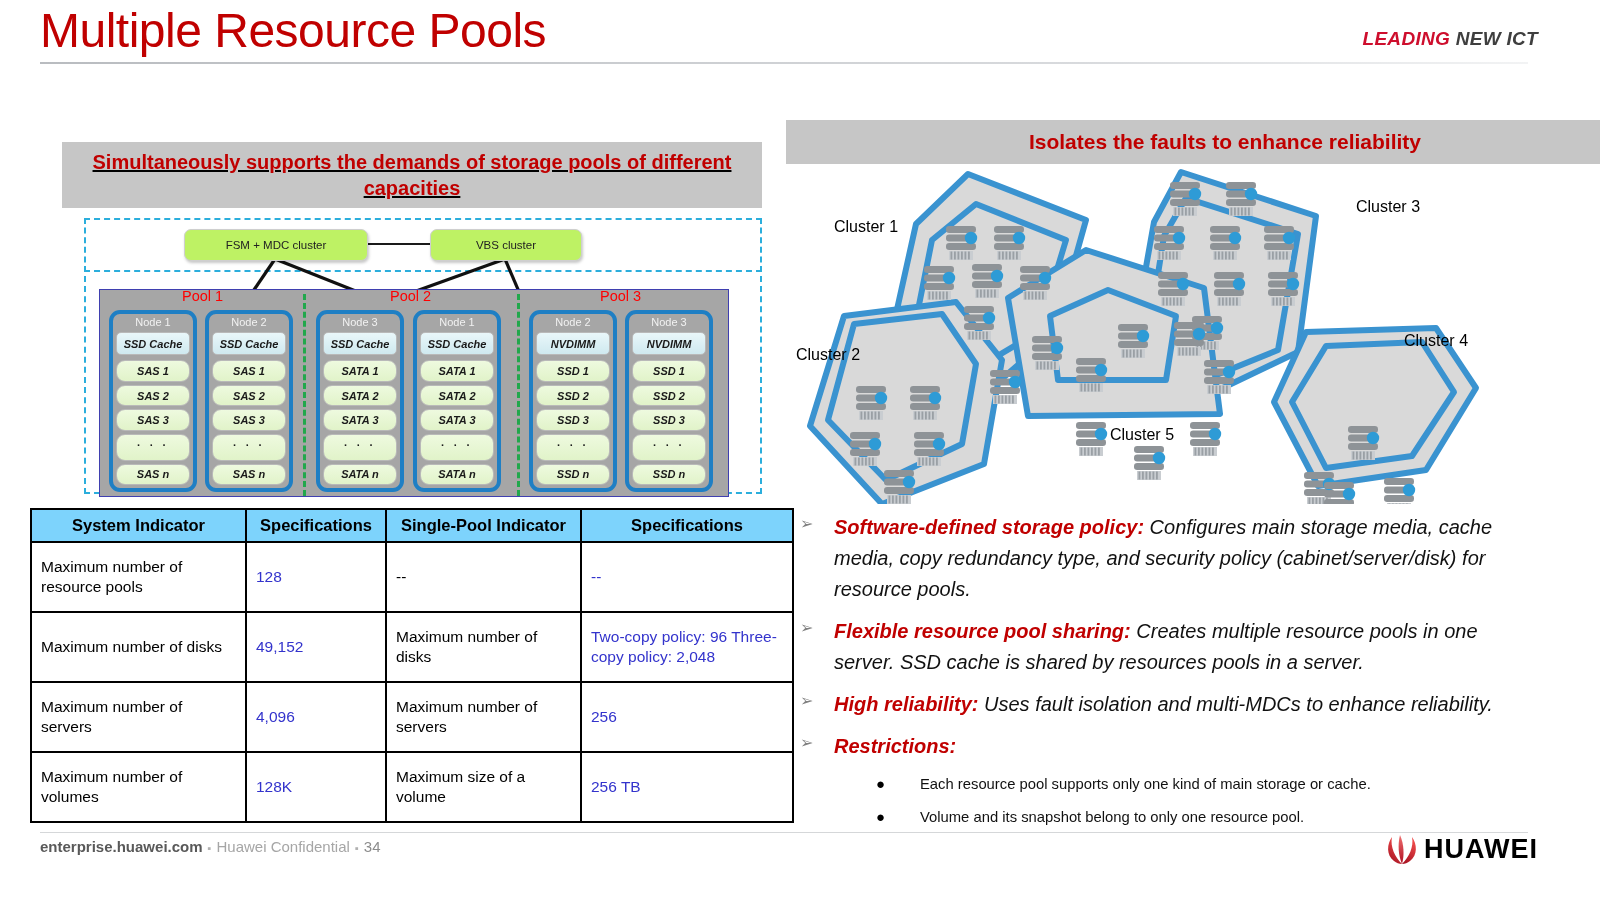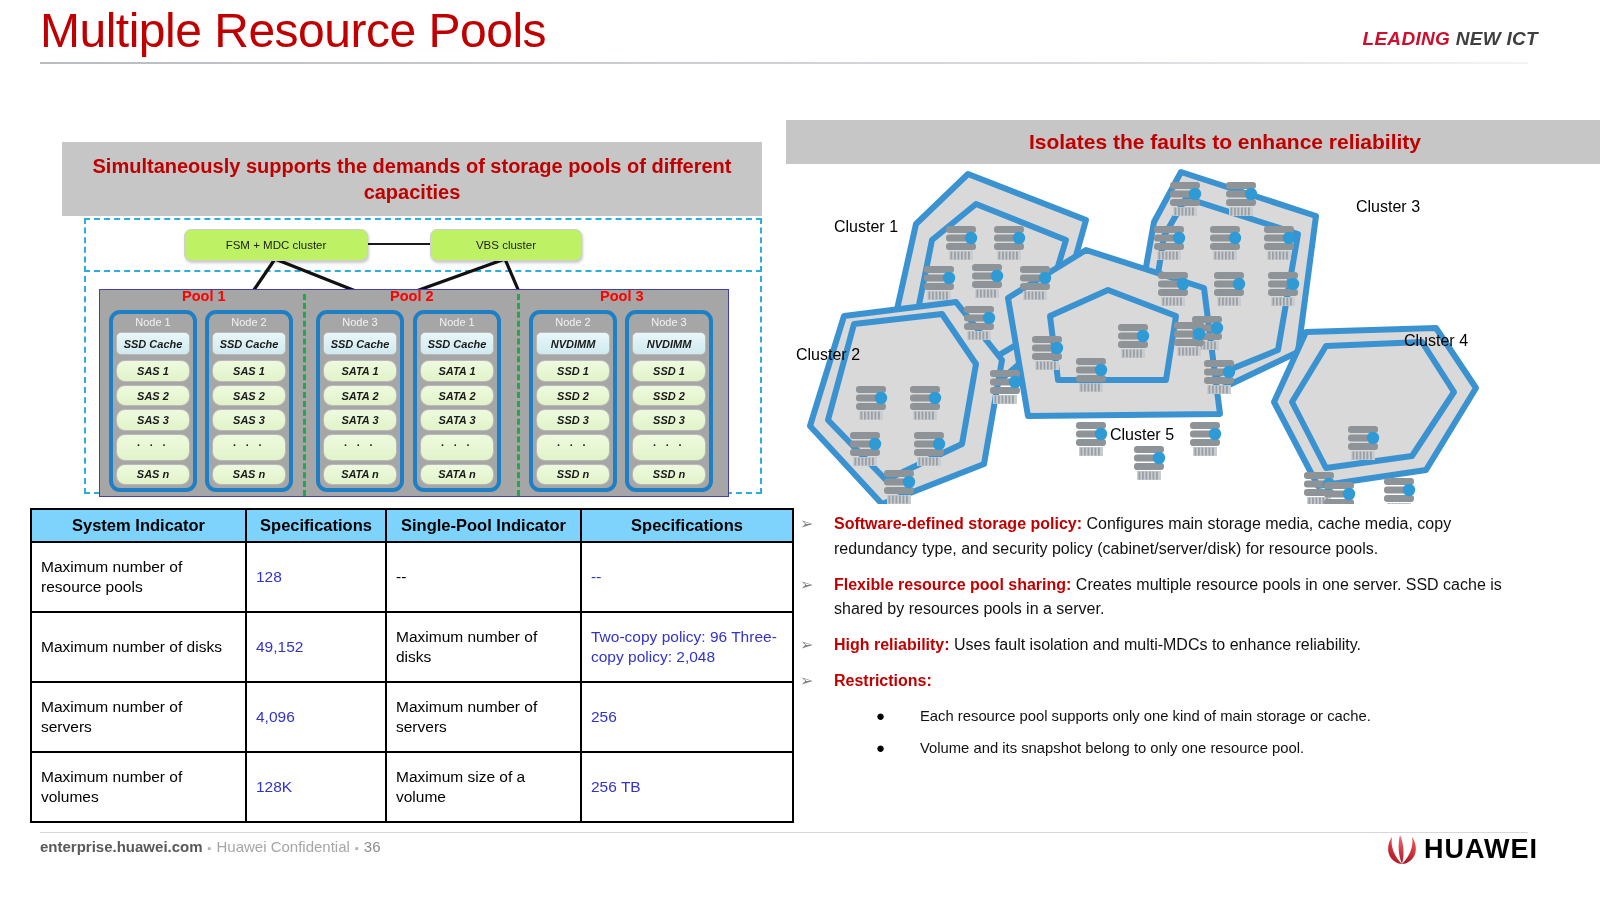--- a/index.html
+++ b/index.html
@@ -10,42 +10,42 @@
   #page-title{position:absolute;left:40px;top:6px;font-size:48px;font-weight:normal;
       color:#C00000;letter-spacing:-0.5px;line-height:1.05;white-space:nowrap;}
   #brand-tag{position:absolute;right:62px;top:28px;font-size:19px;font-weight:bold;
       font-style:italic;white-space:nowrap;letter-spacing:0.3px;}
   #brand-tag .lead{color:#CE0E2D;}
   #brand-tag .nict{color:#3F3F3F;}
   #header-rule{position:absolute;left:40px;top:62px;width:1488px;height:2px;
       background:linear-gradient(to right,#b9bcc0,#d8dadd 70%,#f2f3f4);}
 
   
-  #left-banner{position:absolute;left:62px;top:142px;width:700px;height:74px;
+  #left-banner{position:absolute;left:62px;top:142px;width:700px;height:66px;
       background:#C6C6C6;display:flex;align-items:center;justify-content:center;
-      text-align:center;}
+      text-align:center;text-decoration:underline;}
   #left-banner span{color:#C00000;font-size:20px;font-weight:bold;line-height:1.32;
       padding:0 12px;}
 
   
   #arch{position:absolute;left:62px;top:212px;width:700px;height:298px;}
   .dash-box{position:absolute;border:2.5px dashed #2BAEDC;box-sizing:border-box;}
   #dash-top{left:22px;top:6px;width:678px;height:54px;}
   #dash-bottom{left:22px;top:64px;width:678px;height:218px;border-top:none;}
   .cluster-chip{position:absolute;height:30px;background:#bef264;border:1px solid #cfcfcf;
       border-radius:7px;box-shadow:1px 2px 3px rgba(0,0,0,.22);
       display:flex;align-items:center;justify-content:center;font-size:11.5px;color:#222;}
   #chip-fsm{left:122px;top:17px;width:182px;}
   #chip-vbs{left:368px;top:17px;width:150px;}
   #arch svg{position:absolute;left:0;top:0;width:700px;height:298px;overflow:visible;}
 
   
   #pool-container{position:absolute;left:37px;top:77px;width:630px;height:208px;
       background:#A6A6A6;border:1.5px solid #3F3FB0;box-sizing:border-box;}
-  .pool-label{position:absolute;top:-2px;color:#FF0000;font-size:14.5px;font-weight:700;}
+  .pool-label{position:absolute;top:-2px;color:#FF0000;font-size:14.5px;font-weight:400;}
   .pool-sep{position:absolute;top:4px;width:0;height:202px;border-left:3px dashed #21A84C;}
   .node{position:absolute;top:20px;width:88px;height:182px;border:4px solid #1F7FC4;
       border-radius:11px;box-sizing:border-box;background:#A6A6A6;
       display:flex;flex-direction:column;align-items:center;padding-top:1px;}
   .node-title{color:#F2F2F2;font-size:11px;line-height:15px;margin-bottom:2px;}
   .cell{width:72px;height:20px;margin-bottom:3px;border:1px solid #b9b9b9;border-radius:5px;
       display:flex;align-items:center;justify-content:center;
       font-size:11px;font-style:italic;font-weight:bold;color:#1a1a1a;}
   .cell.cache{background:#D6EEF2;background:linear-gradient(#e9f7fa,#cfe9ef);height:22px;margin-bottom:5px;}
   .cell.disk{background:#E6F5D2;background:linear-gradient(#eefadf,#e1f3c9);border-radius:9px;}
@@ -68,21 +68,21 @@
 
   
   #cluster-map{position:absolute;left:786px;top:164px;width:742px;height:340px;}
   #cluster-map svg{position:absolute;left:0;top:0;}
   .cl-label{position:absolute;font-size:16px;color:#000;white-space:nowrap;}
 
   
   #bullets{position:absolute;left:800px;top:512px;width:730px;}
   .bullet{display:flex;margin-bottom:11px;}
   .bullet .marker{width:34px;flex:none;color:#808080;font-size:16px;line-height:1.55;}
-  .bullet .btext{font-size:16px;line-height:1.55;color:#111;}
+  .bullet .btext{font-size:20px;line-height:1.55;color:#111;font-style:italic;}
   .bullet .bhead{color:#C00000;font-weight:bold;}
   .subbullet{display:flex;margin:0 0 10px 76px;}
   .subbullet .marker{width:44px;flex:none;color:#000;font-size:15px;line-height:1.5;}
   .subbullet .btext{font-size:14.8px;line-height:1.5;color:#111;}
 
   
   #footer-rule{position:absolute;left:40px;top:832px;width:1488px;height:1px;background:#d5d7d9;}
   #footer{position:absolute;left:40px;top:838px;font-size:15px;white-space:nowrap;}
   #footer .site{color:#595959;font-weight:bold;}
   #footer .sep{color:#b0b0b0;padding:0 5px;font-size:11px;}
@@ -342,21 +342,21 @@
     <span class="btext">Each resource pool supports only one kind of main storage or cache.</span>
   </div>
   <div class="subbullet">
     <span class="marker">●</span>
     <span class="btext">Volume and its snapshot belong to only one resource pool.</span>
   </div>
 </div>
 
 <div id="footer-rule"></div>
 <div id="footer">
-  <span class="site">enterprise.huawei.com</span><span class="sep">▪</span><span class="conf">Huawei Confidential</span><span class="sep">▪</span><span class="pg">36</span>
+  <span class="site">enterprise.huawei.com</span><span class="sep">▪</span><span class="conf">Huawei Confidential</span><span class="sep">▪</span><span class="pg">34</span>
 </div>
 <div id="huawei-logo">
   <svg width="44" height="30" viewBox="0 0 44 30">
     <defs>
       <linearGradient id="pl" x1="0" y1="1" x2="0.4" y2="0">
         <stop offset="0" stop-color="#A00D1E"></stop>
           <stop offset="1" stop-color="#EE4A4A"></stop>
       </linearGradient>
       <linearGradient id="pc" x1="0" y1="1" x2="0" y2="0">
         <stop offset="0" stop-color="#B00F22"></stop>

